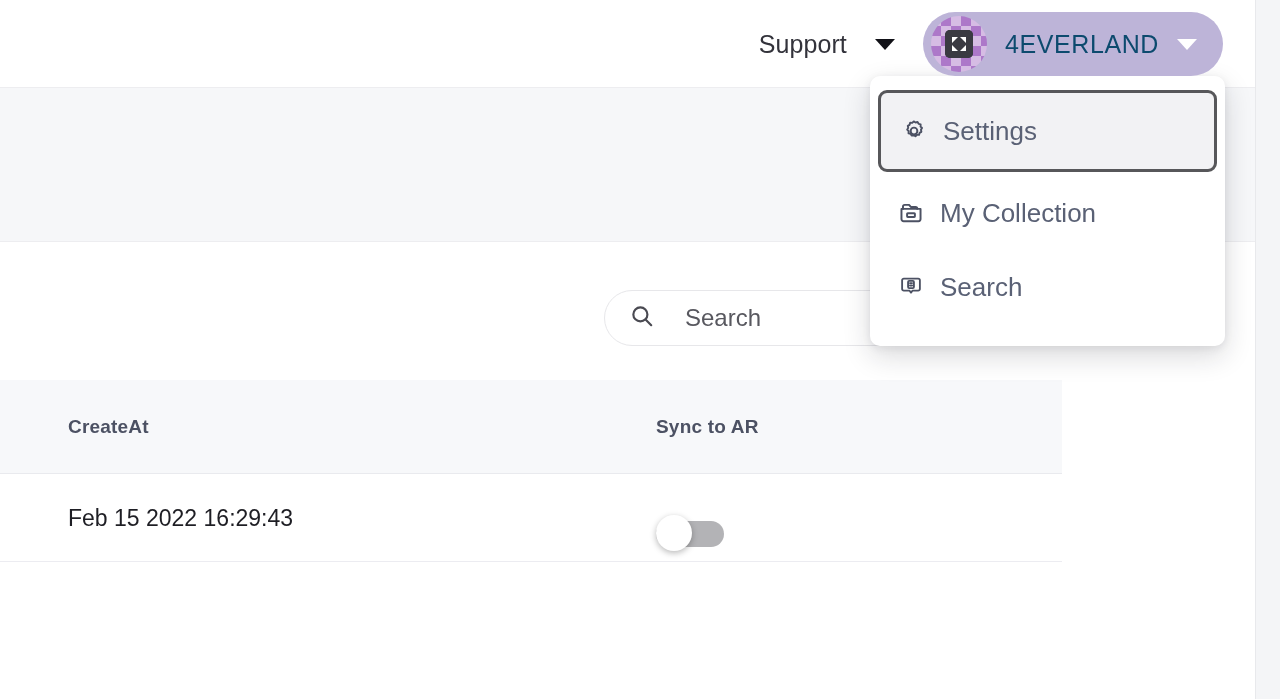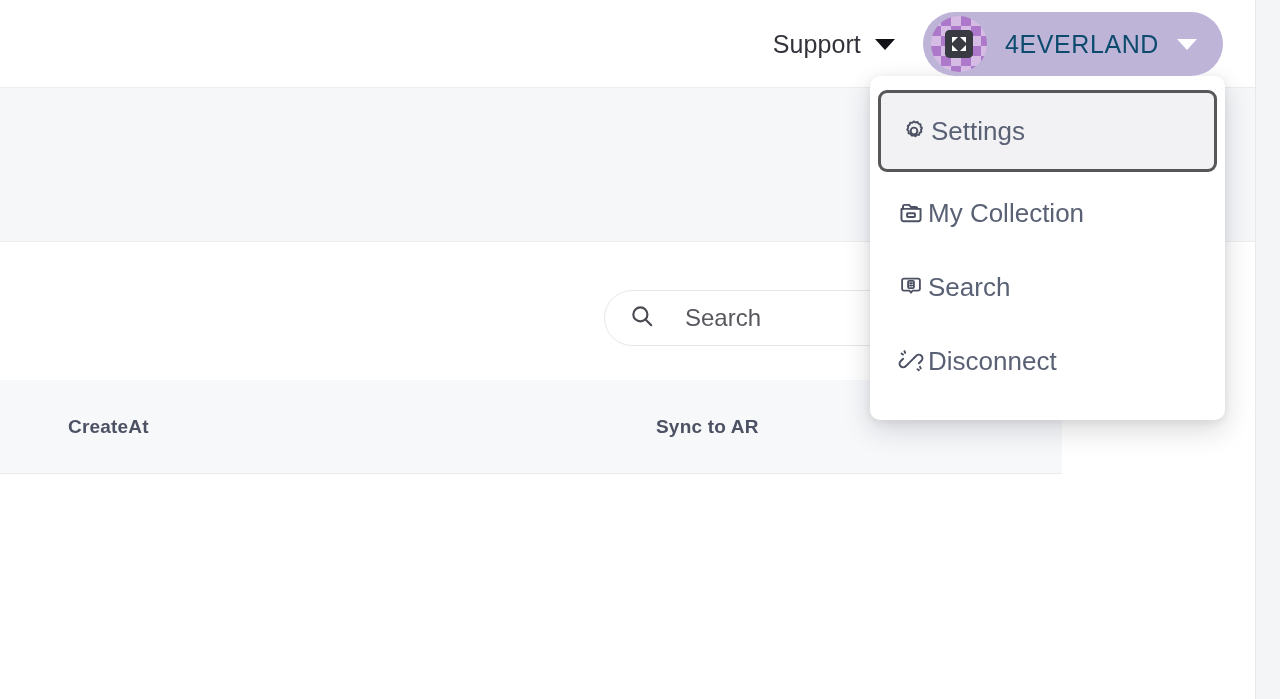--- a/index.html
+++ b/index.html
@@ -56,21 +56,21 @@
     right: 32px; top: 0;
     height: 88px;
     display: flex;
     align-items: center;
     gap: 26px;
   }
 
   .support-menu {
     display: flex;
     align-items: center;
-    gap: 14px;
+    gap: 28px;
     cursor: pointer;
     padding: 6px 2px;
   }
   .support-label {
     font-size: 25px;
     color: #33333b;
     letter-spacing: .1px;
     line-height: 1;
   }
 
@@ -251,21 +251,21 @@
     border-radius: 10px;
     box-shadow: 0 10px 28px rgba(24,24,40,.16), 0 2px 8px rgba(24,24,40,.08);
     padding: 14px 0 22px 0;
     z-index: 30;
   }
 
   .menu-item {
     position: relative;
     display: flex;
     align-items: center;
-    gap: 4px;
+    gap: 16px;
     height: 74px;
     padding: 0 20px 0 28px;
     cursor: pointer;
   }
   .menu-item .mi-icon { flex: none; display: block; width: 26px; height: 26px; }
   .menu-item .mi-label {
     font-size: 26px;
     color: #5a6175;
     line-height: 1;
     white-space: nowrap;
@@ -329,20 +329,30 @@
     </div>
 
     <div class="table">
 
       <div class="table-head">
         <span class="th th-createat">CreateAt</span>
         <span class="th th-sync">Sync to AR</span>
       </div>
 
 
+      <div class="table-row">
+        <span class="cell-date">Feb 15 2022 16:29:43</span>
+        <span class="cell-toggle">
+          <span class="switch">
+            <span class="switch-track"></span>
+            <span class="switch-knob"></span>
+            
+          </span>
+        </span>
+      </div>
 
     </div>
 
     <div class="account-dropdown">
 
       <div class="menu-item is-highlighted">
         <span class="mi-icon">
           <svg width="26" height="26" viewBox="0 0 24 24" fill="none" stroke="#4c5163" stroke-width="1.8" stroke-linejoin="round" aria-hidden="true">
             <path d="M12 2.6l1.7 1.0 1.9-.4 1.0 1.7 1.9.5-.1 2.0 1.4 1.4-1.0 1.7.4 1.9-1.7 1.0-.5 1.9-2.0-.1-1.4 1.4-1.7-1.0-1.9.4-1.0-1.7-1.9-.5.1-2.0-1.4-1.4 1.0-1.7-.4-1.9 1.7-1.0.5-1.9 2.0.1z" transform="translate(0,0.6) scale(0.98)"></path>
             <circle cx="12" cy="12" r="3.1"></circle>
@@ -368,34 +378,20 @@
           <svg width="26" height="26" viewBox="0 0 24 24" fill="none" stroke="#4c5163" stroke-width="1.7" stroke-linejoin="round" stroke-linecap="round" aria-hidden="true">
             <path d="M5.4 4.2h13.2a1.6 1.6 0 0 1 1.6 1.6v8.0a1.6 1.6 0 0 1-1.6 1.6h-5.3l-1.3 1.8-1.3-1.8H5.4a1.6 1.6 0 0 1-1.6-1.6v-8.0a1.6 1.6 0 0 1 1.6-1.6z"></path>
             <rect x="9.3" y="6.4" width="5.4" height="6.6" rx="1.0"></rect>
             <line x1="11.0" y1="8.4" x2="13.0" y2="8.4"></line>
             <line x1="11.0" y1="10.6" x2="13.0" y2="10.6"></line>
           </svg>
         </span>
         <span class="mi-label">Search</span>
       </div>
 
-      <div class="menu-item">
-        <span class="mi-icon">
-          <svg width="26" height="26" viewBox="0 0 24 24" fill="none" stroke="#4c5163" stroke-width="1.8" stroke-linecap="round" aria-hidden="true">
-            <path d="M9.4 14.6l-2.3 2.3a3.3 3.3 0 1 1-4.7-4.7l2.3-2.3"></path>
-            <path d="M14.6 9.4l2.3-2.3a3.3 3.3 0 1 1 4.7 4.7l-2.3 2.3"></path>
-            <line x1="9.6" y1="14.4" x2="14.4" y2="9.6"></line>
-            <line x1="3.3" y1="5.2" x2="4.6" y2="6.0"></line>
-            <line x1="6.0" y1="3.0" x2="6.6" y2="4.4"></line>
-            <line x1="18.0" y1="19.6" x2="19.3" y2="20.4"></line>
-            <line x1="20.3" y1="17.4" x2="21.0" y2="18.8"></line>
-          </svg>
-        </span>
-        <span class="mi-label">Disconnect</span>
-      </div>
 
     </div>
 
   </div>
 
   <div class="scroll-strip"></div>
 
 </div>
 
 </body></html>

